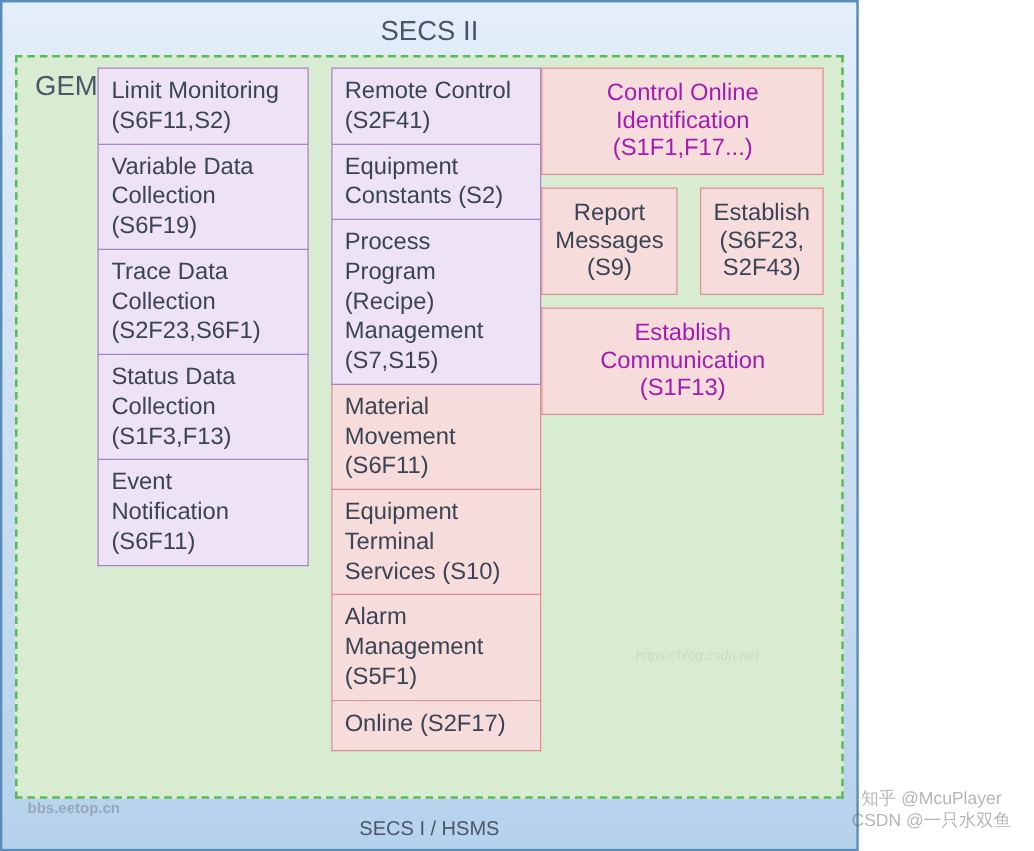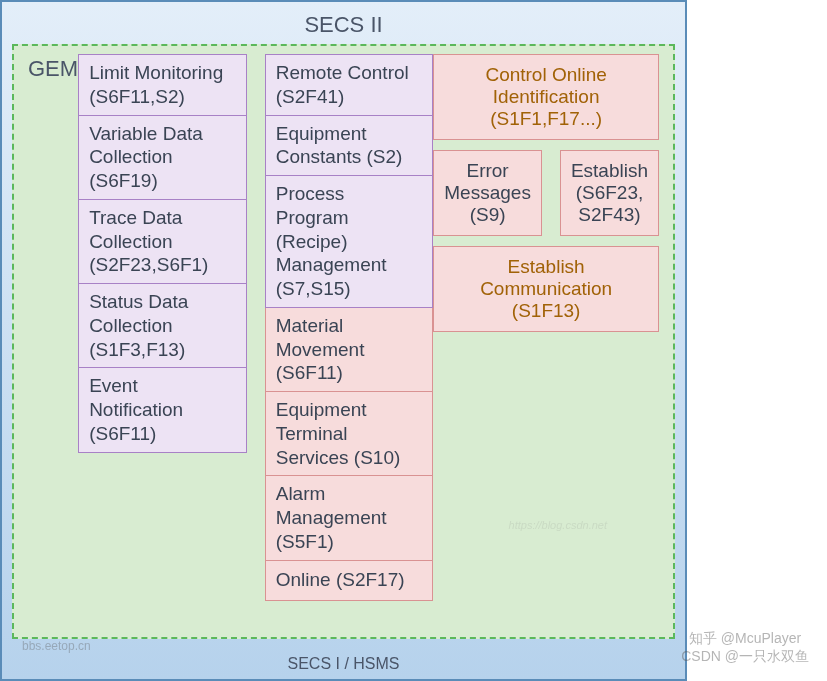--- a/index.html
+++ b/index.html
@@ -61,21 +61,21 @@
     .cell + .cell { border-top-width: 0; }
     .cell.tall { min-height: 62px; }
     .purple { background: #ede3f4; border-color: #a881c6; }
     .pink { background: #f7dcdc; border-color: #d99292; }
     .bottom-rows { display: flex; flex-direction: column; gap: 10px; }
     .row-full {
       background: #f7dcdc;
       border: 1px solid #d99292;
       text-align: center;
       font-size: 19px;
-      color: #a16207;
+      color: #a21caf;
       padding: 9px 10px;
     }
     .row-split { display: flex; gap: 18px; }
     .row-split .half {
       flex: 1;
       background: #f7dcdc;
       border: 1px solid #d99292;
       text-align: center;
       font-size: 19px;
       color: #3a4454;
@@ -98,20 +98,21 @@
       line-height: 1.3;
       pointer-events: none;
     }
     .watermark-bl {
       position: absolute;
       bottom: 28px;
       left: 22px;
       color: rgba(90,90,90,0.35);
       font-size: 12px;
       pointer-events: none;
+      font-weight: bold;
     }
     .watermark-mid {
       position: absolute;
       bottom: 150px;
       right: 220px;
       color: rgba(120,120,120,0.15);
       font-size: 11px;
       pointer-events: none;
       font-style: italic;
     }
@@ -140,21 +141,21 @@
           <div class="cell pink">Material Movement (S6F11)</div>
           <div class="cell pink">Equipment Terminal Services (S10)</div>
           <div class="cell pink">Alarm Management (S5F1)</div>
           <div class="cell pink">Online (S2F17)</div>
         </div>
     </div>
 
     <div class="bottom-rows">
       <div class="row-full">Control Online Identification (S1F1,F17...)</div>
       <div class="row-split">
-        <div class="half">Error Messages (S9)</div>
+        <div class="half">Report Messages (S9)</div>
         <div class="half">Establish (S6F23, S2F43)</div>
       </div>
       <div class="row-full">Establish Communication (S1F13)</div>
     </div>
   </div>
 
   <div class="footer-title">SECS I / HSMS</div>
 </div>
 
 <div class="watermark-mid">https://blog.csdn.net</div>

